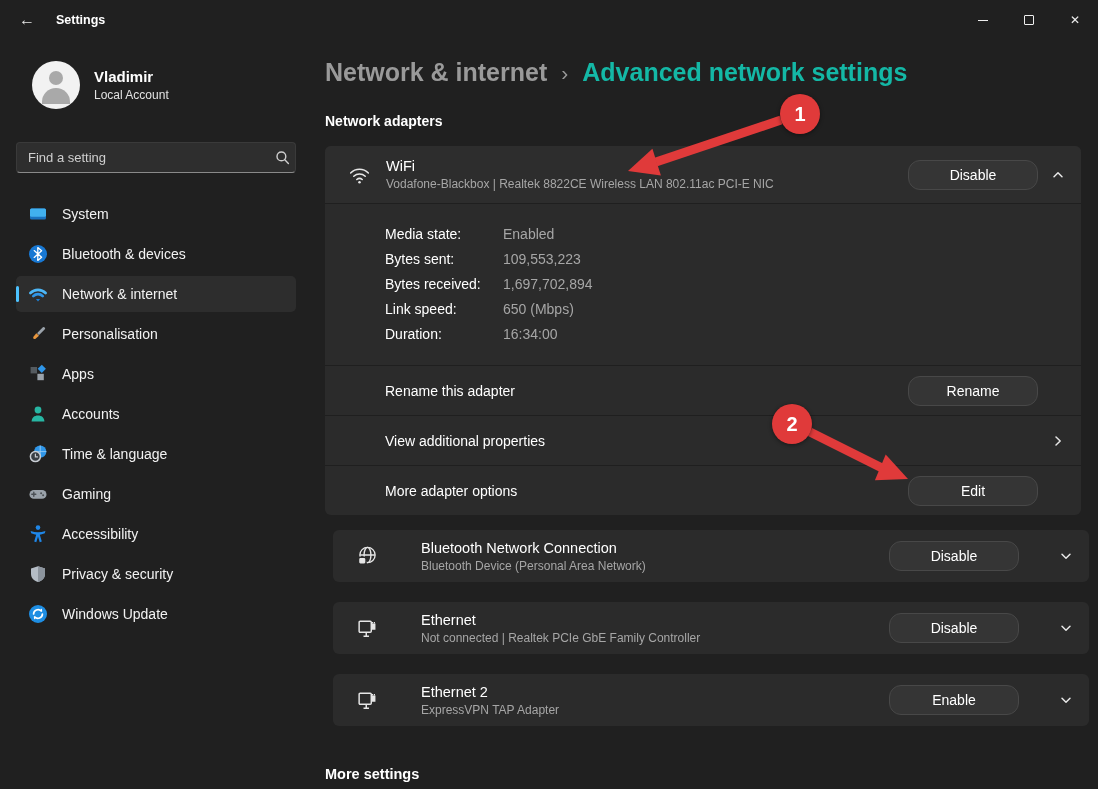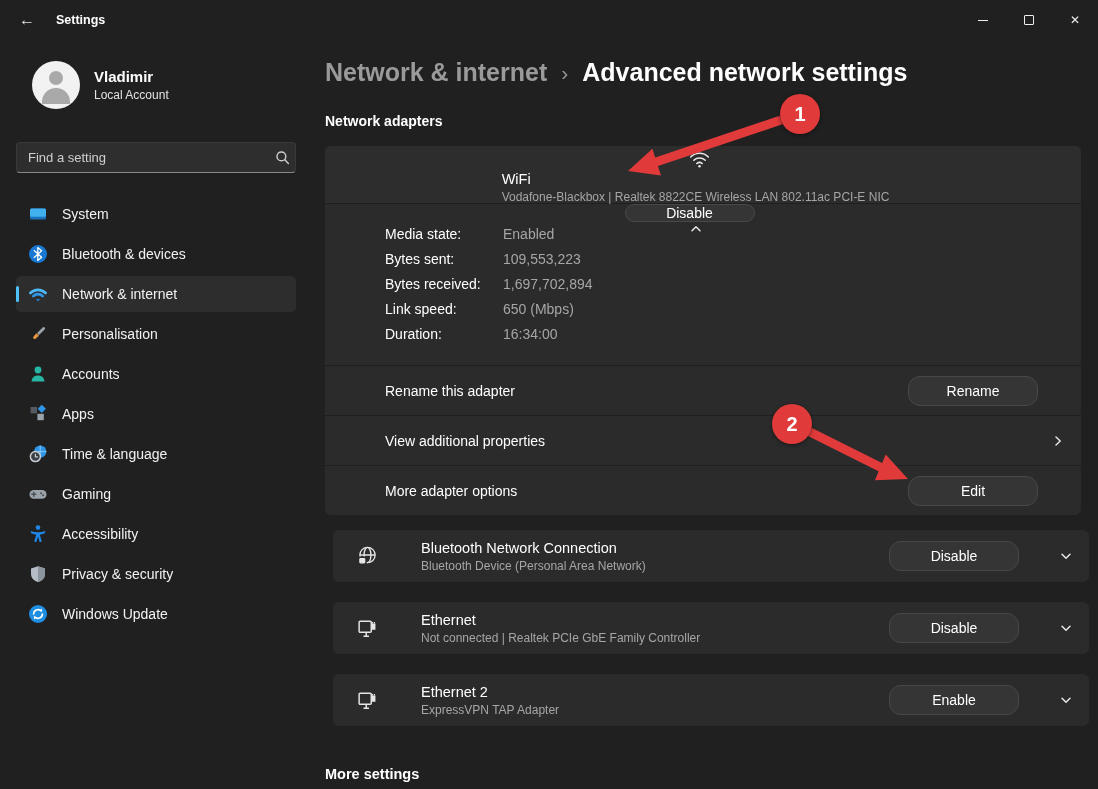--- a/index.html
+++ b/index.html
@@ -42,26 +42,26 @@
   .nav-item .pill { position:absolute; left:0; top:10px; width:3px; height:16px; border-radius:2px; background:var(--accent,#4cc2ff); display:none; }
   .nav-item.selected .pill { display:block; }
   .nav-icon { width:20px; height:20px; display:flex; align-items:center; justify-content:center; }
   .nav-label { margin-left:14px; font-size:14px; color:#f2f2f2; }
 
   
   .main { position:absolute; left:325px; top:0; width:756px; height:789px; }
   .breadcrumb { position:absolute; top:58px; left:0; display:flex; align-items:center; font-size:25px; font-weight:700; }
   .crumb-parent { color:#9a9a9a; cursor:pointer; }
   .crumb-sep { color:#9a9a9a; margin:0 14px; font-size:21px; font-weight:400; }
-  .crumb-current { color:#ffffff;text-align:center; }
+  .crumb-current { color:#14b8a6;text-align:center; }
   .section-label { position:absolute; left:0; font-size:14px; font-weight:700; color:#fff; }
 
   .card { background:var(--card-bg,#2b2b2b); border-radius:6px; overflow:hidden; }
   .wifi-group { position:absolute; top:146px; left:0; width:756px; }
-  .adapter-row { display:flex; align-items:center; padding:0 15px 0 0;flex-direction:column; }
+  .adapter-row { display:flex; align-items:center; padding:0 15px 0 0; }
   .adapter-header { height:57px; background:var(--card-header-bg,#2d2d2d); }
   .adapter-icon { width:26px; margin:0 14px 0 21px; display:flex; align-items:center; justify-content:center; }
   .adapter-texts { flex:1; }
   .adapter-title { font-size:14.5px; color:#fff; }
   .adapter-sub { font-size:12px; color:var(--text-secondary,#a6a6a6); margin-top:3px; }
   .btn { width:130px; height:30px; background:var(--button-bg,#353535); border:1px solid var(--button-border,#484848);
          border-radius:12px; color:#fff; font-size:14px; font-family:"Liberation Sans", sans-serif; cursor:pointer;
          margin-right:12px; }
   .chev-slot { width:16px; display:flex; align-items:center; justify-content:center; cursor:pointer; }
 
@@ -176,37 +176,37 @@
             </g>
           </svg>
       </span>
       <span class="nav-label">Personalisation</span>
     </div>
 
     <div class="nav-item">
 
       <span class="nav-icon">
         <svg viewBox="0 0 20 20" width="20" height="20">
-            <circle cx="10" cy="6" r="3.4" fill="#27b6a3"></circle>
-            <path d="M3.6 17.6 C3.6 13.4 6.4 11.4 10 11.4 C13.6 11.4 16.4 13.4 16.4 17.6 Z" fill="#27b6a3"></path>
-          </svg>
-      </span>
-      <span class="nav-label">Accounts</span>
-    </div>
-
-    <div class="nav-item">
-
-      <span class="nav-icon">
-        <svg viewBox="0 0 20 20" width="20" height="20">
             <rect x="2.6" y="3" width="6.4" height="6.4" fill="#555b60"></rect>
             <rect x="10.9" y="1.9" width="5.8" height="5.8" transform="rotate(45 13.8 4.8)" fill="#2f96e8"></rect>
             <rect x="9.4" y="9.8" width="6.4" height="6.4" fill="#9aa2aa"></rect>
           </svg>
       </span>
       <span class="nav-label">Apps</span>
+    </div>
+
+    <div class="nav-item">
+
+      <span class="nav-icon">
+        <svg viewBox="0 0 20 20" width="20" height="20">
+            <circle cx="10" cy="6" r="3.4" fill="#27b6a3"></circle>
+            <path d="M3.6 17.6 C3.6 13.4 6.4 11.4 10 11.4 C13.6 11.4 16.4 13.4 16.4 17.6 Z" fill="#27b6a3"></path>
+          </svg>
+      </span>
+      <span class="nav-label">Accounts</span>
     </div>
 
     <div class="nav-item">
 
       <span class="nav-icon">
         <svg viewBox="0 0 20 20" width="20" height="20">
             <circle cx="12.2" cy="7.6" r="6.2" fill="#2f96e8"></circle>
             <path d="M6 7.6 H18.4 M12.2 1.4 V13.8" stroke="#bfe0f7" stroke-width="0.8" opacity="0.8"></path>
             <circle cx="7.4" cy="12.6" r="5" fill="#3a3f45" stroke="#c9ced4" stroke-width="1.5"></circle>
             <path d="M7.4 10.2 V12.9 H9.5" stroke="#c9ced4" stroke-width="1.2" fill="none" stroke-linecap="round"></path>

